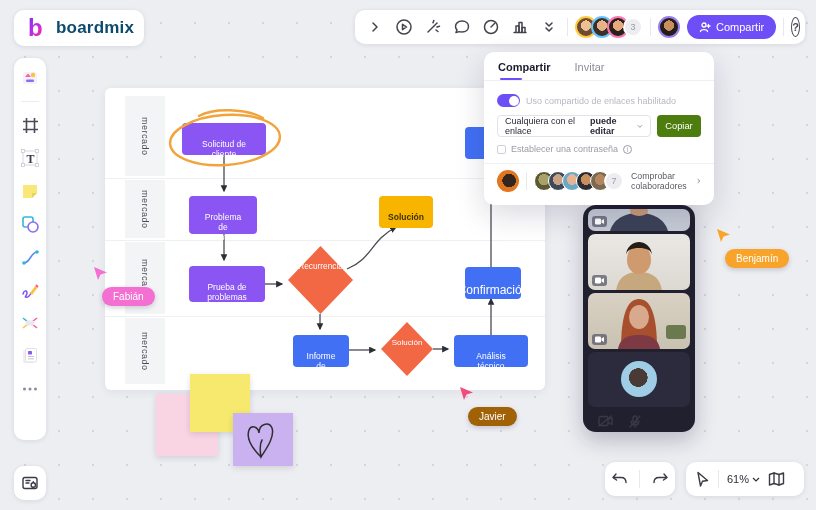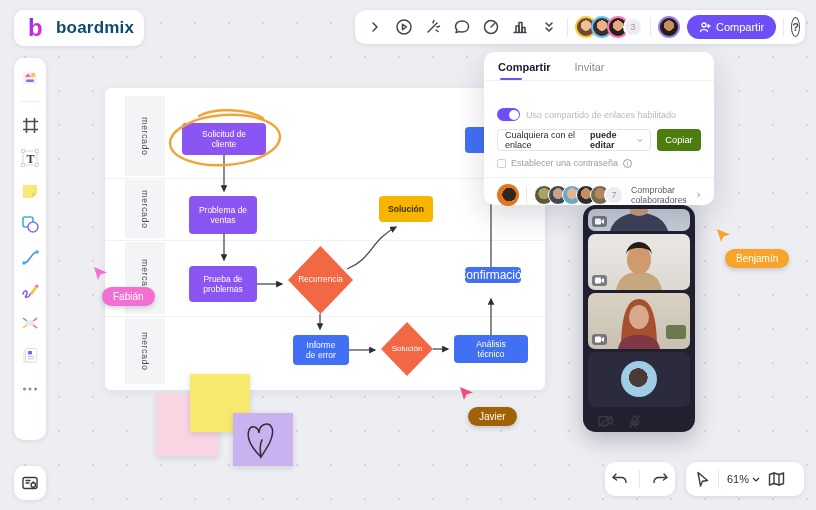--- a/index.html
+++ b/index.html
@@ -47,22 +47,22 @@
   .settings-card { position:absolute; left:14px; top:466px; width:32px; height:34px;
     display:flex; align-items:center; justify-content:center; z-index:10; cursor:pointer;}
 
   
   .canvas { position:absolute; left:105px; top:88px; width:440px; height:302px;
     background:#fff; border-radius:6px; box-shadow:0 2px 10px rgba(25,25,60,.07); z-index:1;}
   .lane-line { position:absolute; left:0; right:0; height:1px; background:#eef0f3; }
   .lane-cell { position:absolute; left:20px; width:40px; background:#f3f4f6;
     display:flex; align-items:center; justify-content:center; cursor:pointer;}
   .lane-cell span { writing-mode:vertical-rl; font-size:9px; color:#4c4c58; letter-spacing:.5px;}
-  .node { position:absolute; display:flex; align-items:center; justify-content:center; text-align:center;
-    color:#fff; font-size:8.5px; line-height:1.2; border-radius:4px; padding:8px; cursor:pointer;}
+  .node { position:absolute; display:flex; align-items:flex-start; justify-content:center; text-align:center;
+    color:#fff; font-size:8.5px; line-height:1.2; border-radius:4px; padding:16px; cursor:pointer;}
   .n-purple { background:#8a55f2; }
   .n-blue { background:#4270f5; }
   .n-yellow { background:#f7b500; color:#3f3200; font-weight:bold;}
   .n-diamond { background:#f26744; clip-path:polygon(50% 0,100% 50%,50% 100%,0 50%); border-radius:0; font-size:8.3px;}
   .arrows { position:absolute; left:0; top:0; pointer-events:none; }
 
   
   .sticky { position:absolute; box-shadow:0 2px 6px rgba(40,40,70,.15); cursor:pointer;}
 
   
@@ -70,21 +70,21 @@
     background:#fff; border-radius:10px; box-shadow:0 10px 30px rgba(25,25,60,.16); z-index:30; font-size:9px;}
   .dlg-tabs { display:flex; gap:24px; padding:9px 14px 0 14px; height:29px; border-bottom:1px solid #f0f0f3;}
   .dlg-tab { font-size:11px; color:#8d8d99; cursor:pointer; position:relative; padding-bottom:8px;}
   .dlg-tab.active { color:#1c1c2e; font-weight:bold; }
   .dlg-tab.active::after { content:""; position:absolute; left:2px; bottom:0; width:22px; height:2.5px;
     background:#6e4ef6; border-radius:2px;}
   .dlg-body { padding:8px 13px 0 13px; }
   .dlg-title { font-size:9.8px; font-weight:bold; color:#202030; display:flex; align-items:center; gap:4px;}
   .info-ic { width:9px; height:9px; border-radius:50%; border:1px solid #9a9ca8; color:#9a9ca8;
     font-size:6.5px; display:inline-flex; align-items:center; justify-content:center; font-style:normal;}
-  .toggle-row { display:flex; align-items:center; gap:6px; margin-top:19px; color:#b7b9c4;}
+  .toggle-row { display:flex; align-items:center; gap:6px; margin-top:5px; color:#b7b9c4;}
   .toggle { width:23px; height:13px; border-radius:7px; background:#6e4ef6; position:relative; cursor:pointer; flex:0 0 auto;}
   .toggle::after { content:""; position:absolute; right:1.5px; top:1.5px; width:10px; height:10px;
     border-radius:50%; background:#fff;}
   .link-row { display:flex; gap:6px; margin-top:8px; }
   .perm-select { flex:1; height:22px; border:1px solid #e2e2ea; border-radius:4px;
     display:flex; align-items:center; padding:0 7px; gap:3px; color:#2a2a38; cursor:pointer; background:#fff;}
   .perm-select b { font-weight:bold; }
   .copy-btn { width:44px; height:22px; background:#4d7c0f; color:#fff; border:none; border-radius:4px;
     font-size:9.3px; cursor:pointer; font-family:"Liberation Sans",sans-serif;}
   .check-row { display:flex; align-items:center; gap:5px; margin-top:7px; color:#9a9ca8;}
@@ -335,21 +335,21 @@
   <svg style="position:absolute; left:58px; top:14px; pointer-events:none;" width="124" height="72" viewBox="0 0 124 72">
     <ellipse cx="62" cy="38" rx="55" ry="25" fill="none" stroke="#f2a33c" stroke-width="2.4" stroke-linecap="round" transform="rotate(-4 62 38)"></ellipse>
     <path d="M100,16 C82,6 50,6 36,14" fill="none" stroke="#f2a33c" stroke-width="2.4" stroke-linecap="round"></path>
   </svg>
   <div class="node n-purple" style="left:84px; top:108px; width:68px; height:38px;">
       <span>Problema de ventas</span>
     </div>
   <div class="node n-yellow" style="left:274px; top:108px; width:54px; height:26px;">
       <span>Solución</span>
     </div>
-  <div class="node n-purple" style="left:84px; top:178px; width:68px; height:36px;">
+  <div class="node n-purple" style="left:84px; top:178px; width:76px; height:36px;">
       <span>Prueba de problemas</span>
     </div>
   <div class="node n-diamond" style="left:183px; top:158px; width:65px; height:68px;">
       <span>Recurrencia</span>
     </div>
   <div class="node n-blue" style="left:360px; top:179px; width:56px; height:14px; font-size:12px;">
       <span>Confirmación</span>
     </div>
   <div class="node n-blue" style="left:188px; top:247px; width:56px; height:30px;">
       <span>Informe de error</span>

